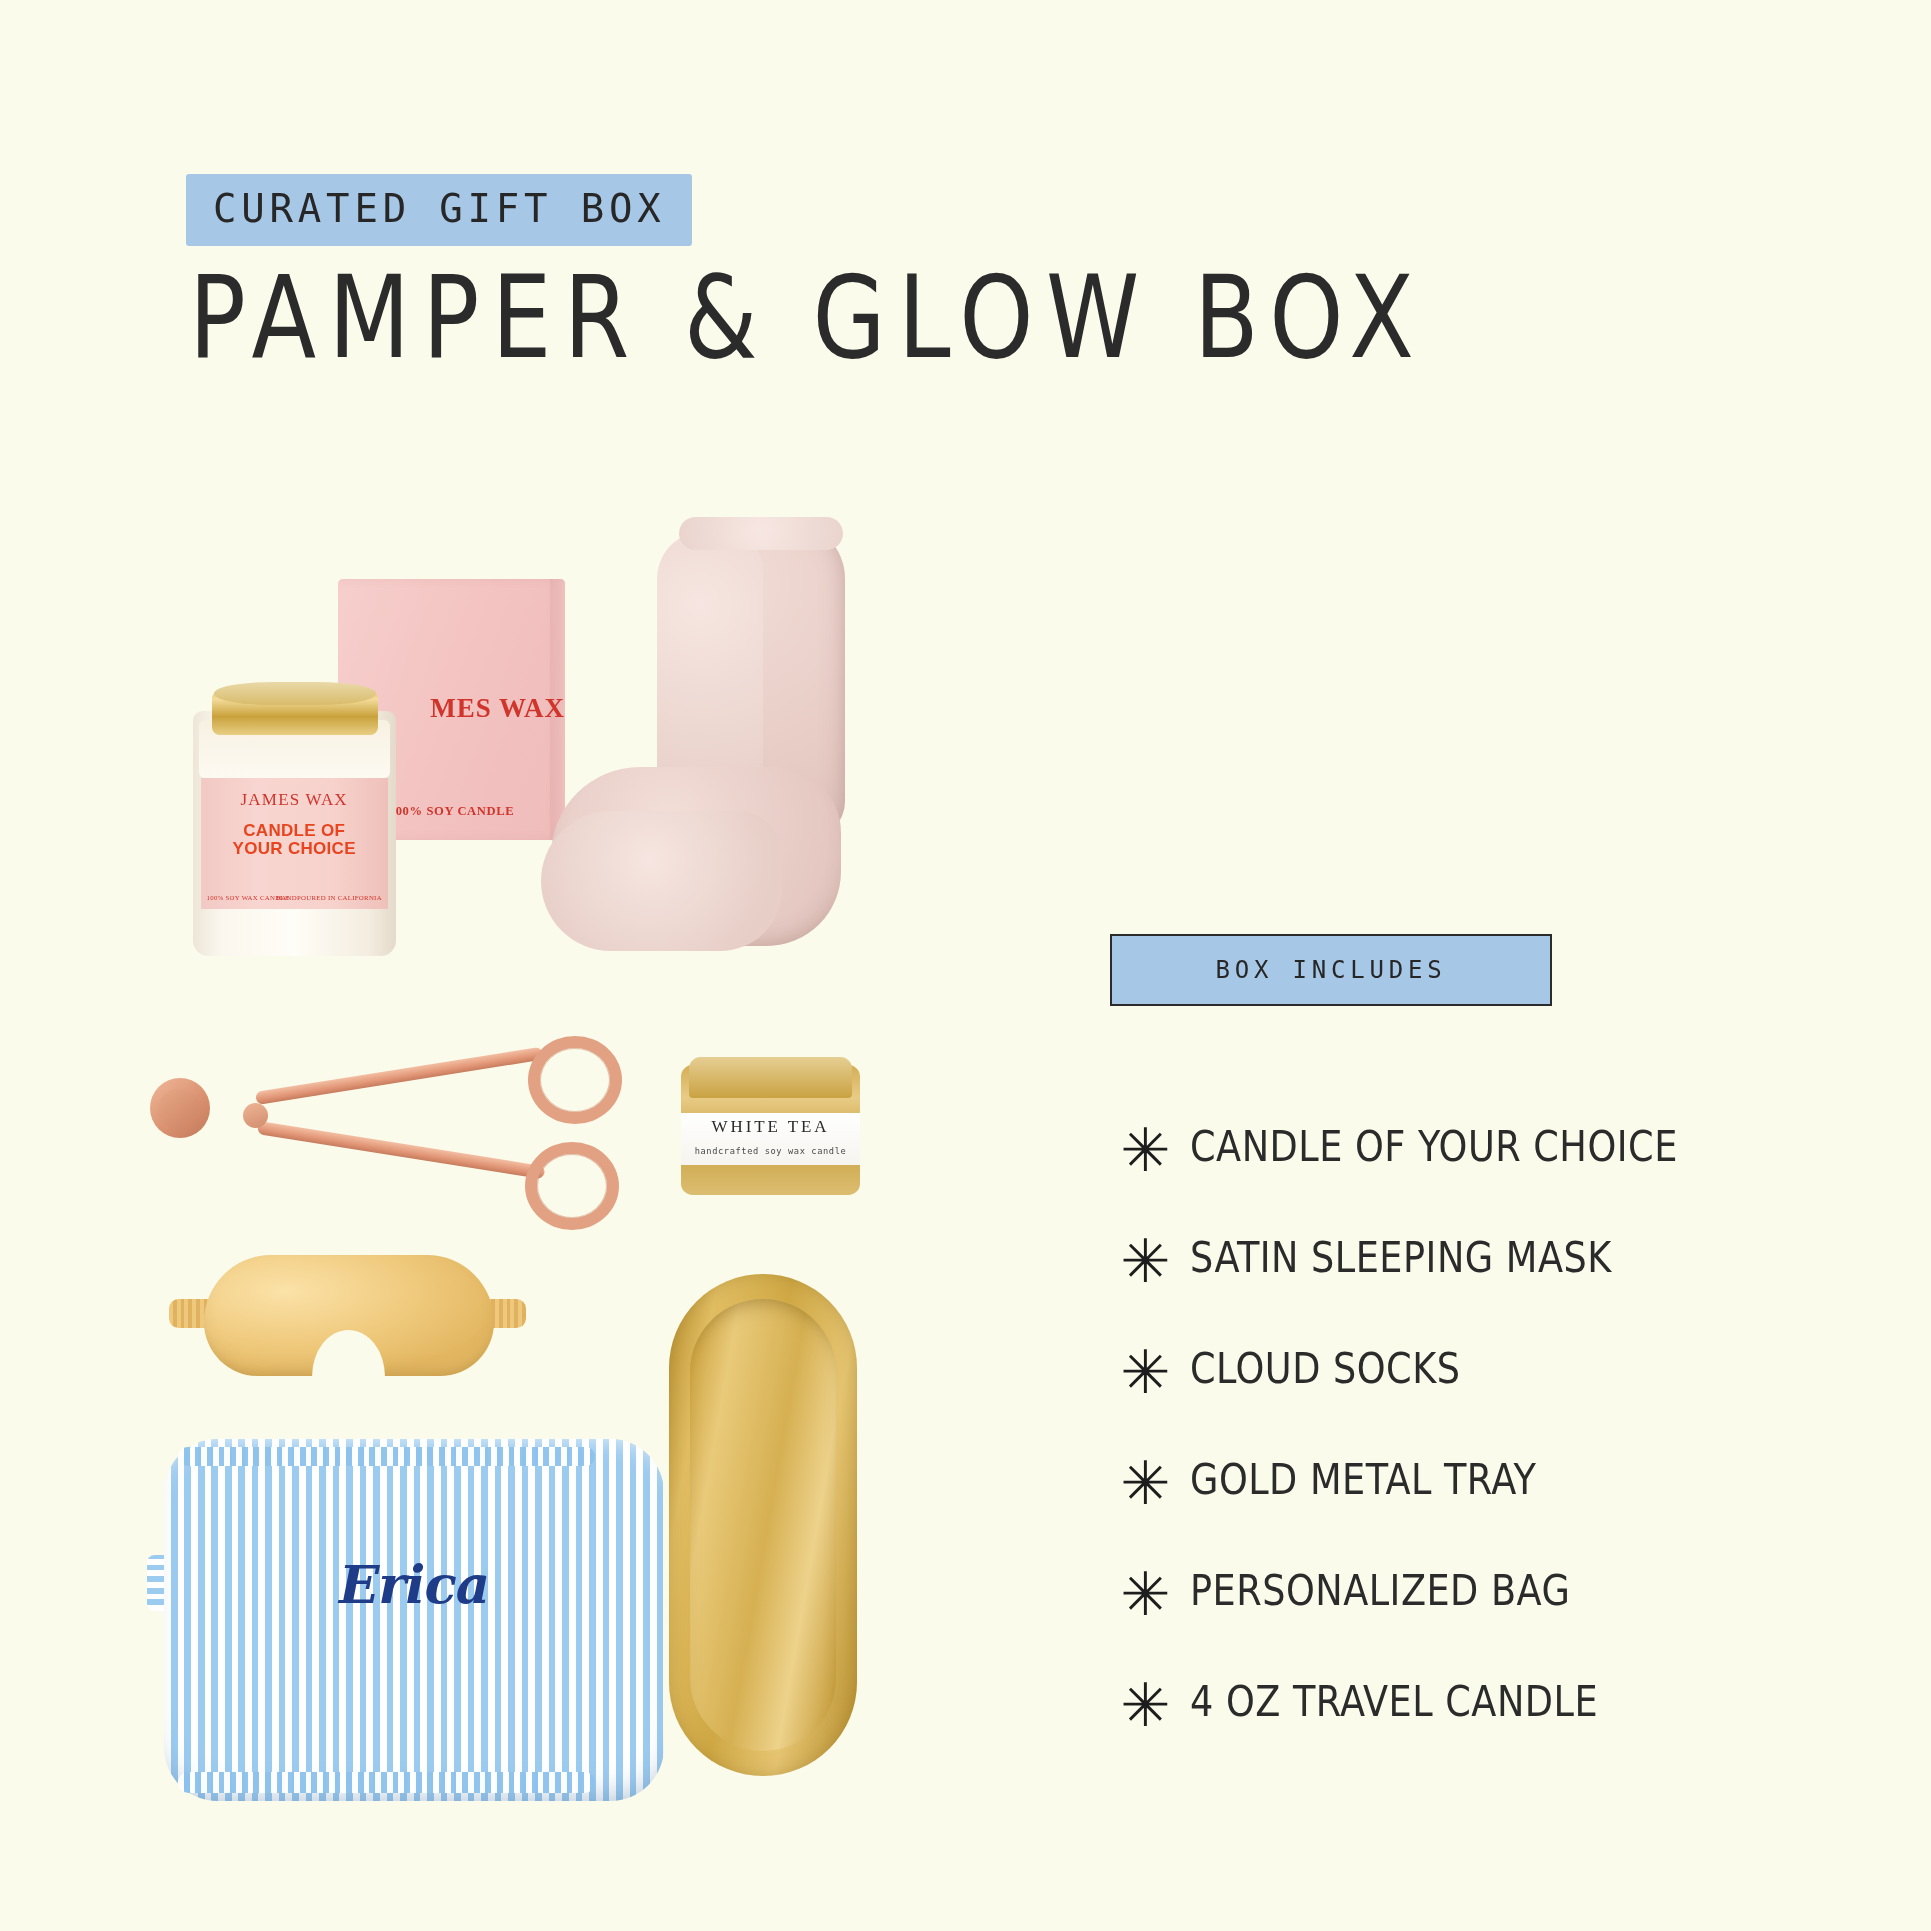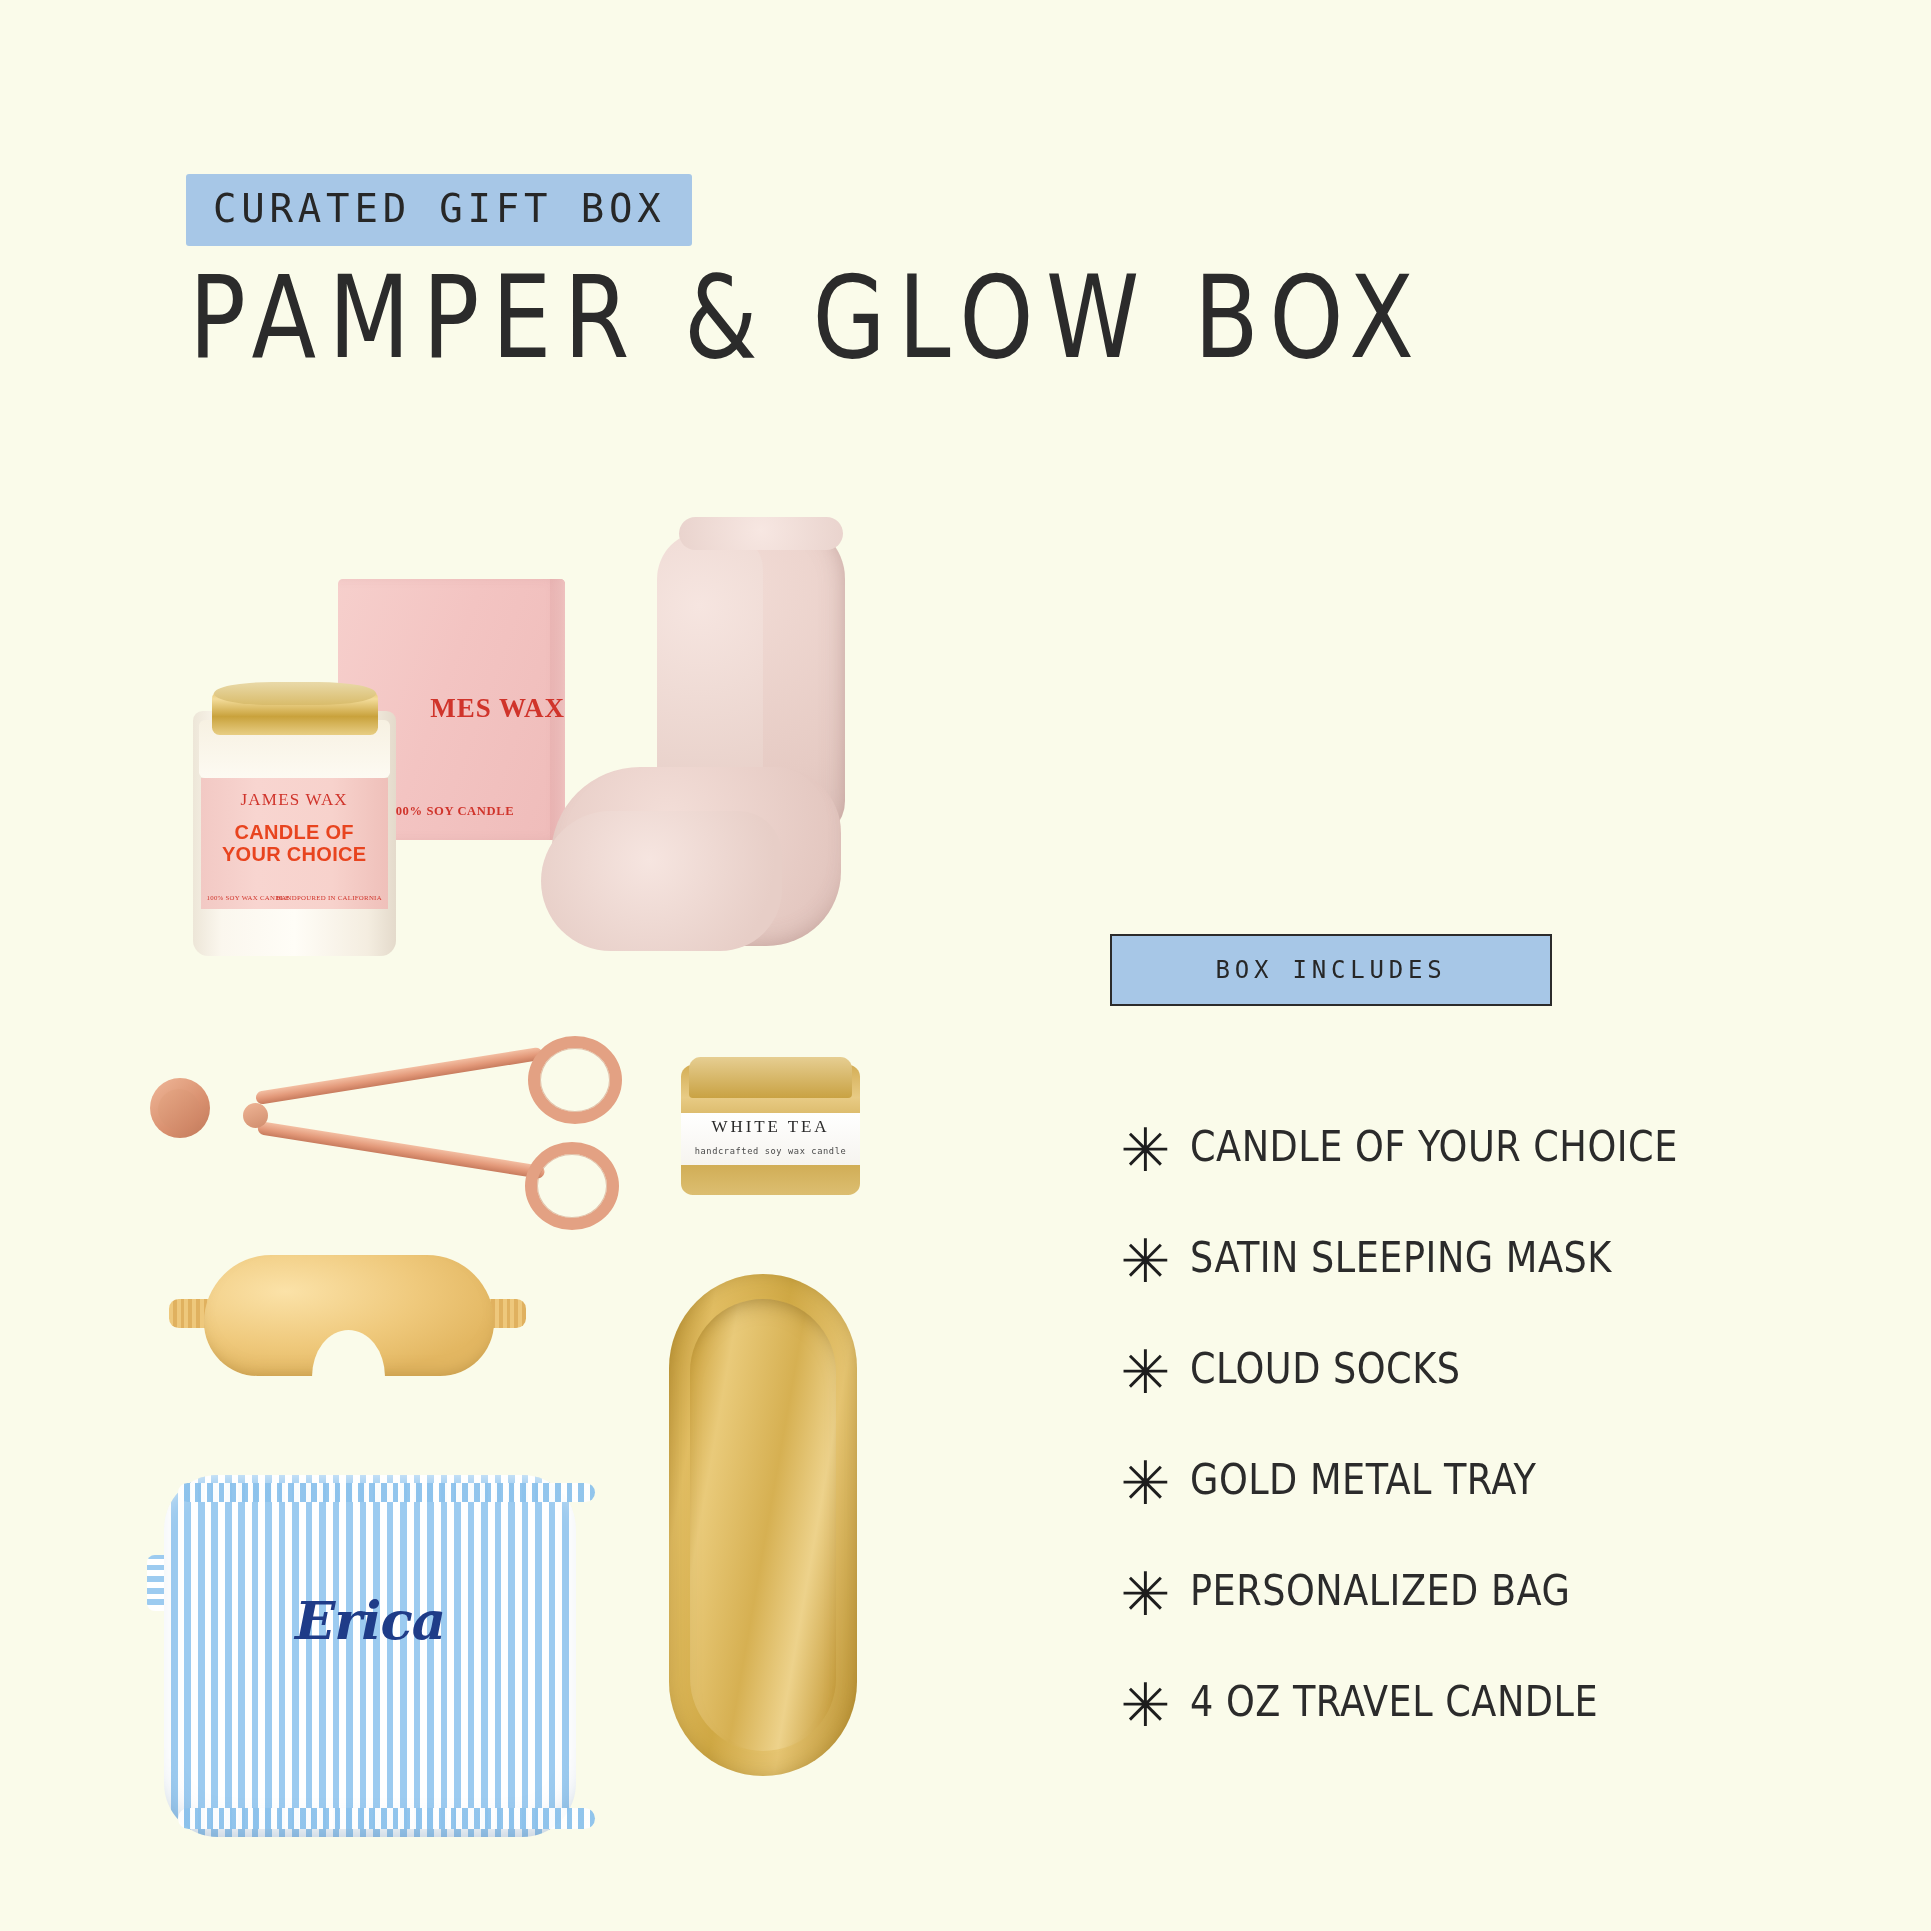--- a/index.html
+++ b/index.html
@@ -80,21 +80,21 @@
   #candle-jar .lid{position:absolute;left:19.3px;top:15.4px;width:166px;height:44px;
     background:linear-gradient(180deg,#E6C36A 0%,#F3DC9B 18%,#C9A23C 58%,#E8CE84 100%);
     border-radius:7.7px;}
   #candle-jar .lid-top{position:absolute;left:21px;top:5.8px;width:162px;height:23px;
     background:linear-gradient(180deg,#E9D9A8,#D9BC6B);border-radius:50%/70%;}
   #candle-jar .label{position:absolute;left:7.7px;top:102px;width:187px;height:131px;
     background:linear-gradient(90deg,#F2C9C4 0%,#F8D5D0 30%,#F7D2CC 70%,#EFC0BA 100%);}
   #candle-jar .lb-brand{position:absolute;left:0;right:0;top:11.6px;text-align:center;
     font-family:"Liberation Serif",serif;font-size:17px;color:#D0342B;letter-spacing:1.2px;}
   #candle-jar .lb-main{position:absolute;left:0;right:0;top:44px;text-align:center;
-    font-family:"Liberation Sans",sans-serif;font-weight:700;font-size:20px;line-height:1.08;
+    font-family:"Liberation Sans",sans-serif;font-weight:700;font-size:17px;line-height:1.08;
     color:#E8441F;letter-spacing:0.3px;}
   #candle-jar .lb-l{position:absolute;left:5.8px;bottom:7.7px;font-family:"Liberation Serif",serif;
     font-size:6.8px;color:#D0342B;letter-spacing:0.3px;}
   #candle-jar .lb-r{position:absolute;right:5.8px;bottom:7.7px;font-family:"Liberation Serif",serif;
     font-size:6.8px;color:#D0342B;letter-spacing:0.3px;}
 
   
   #socks{left:541px;top:521px;width:328px;height:541px;}
   #socks .leg{position:absolute;left:135px;top:0;width:169px;height:319px;
     background:radial-gradient(circle at 30% 20%,#F2DCD6,#E6CBC4 70%,#DCC0B9);
@@ -164,26 +164,26 @@
   #tray{left:669px;top:1274px;width:188px;height:502px;}
   #tray .outer{position:absolute;inset:0;border-radius:95px;
     background:linear-gradient(100deg,#B9902F 0%,#E2BE63 18%,#D0A945 45%,#E6C572 70%,#B88F2E 100%);
     box-shadow:inset 0 0 25px -7.7px rgba(120,90,20,.55);}
   #tray .inner{position:absolute;left:21px;top:25px;right:21px;bottom:25px;border-radius:75px;
     background:linear-gradient(100deg,#C79B33 0%,#E9CA7A 22%,#D6B052 52%,#EDD28B 74%,#C0942F 100%);
     box-shadow:inset 0 13.5px 21px -13.5px rgba(110,80,15,.6);}
 
   
   #bag{left:164px;top:1439px;width:444px;height:362px;}
-  #bag .pouch{position:absolute;left:0;top:0;width:412px;height:362px;
+  #bag .pouch{position:absolute;left:0;top:0;width:500px;height:362px;
     border-radius:54px;
     background:
       repeating-linear-gradient(90deg,#FFFFFF 0 6.8px,#9CCBF0 6.8px 13.5px);
     box-shadow:inset 0 -21px 33px -21px rgba(80,120,160,.5),
-               inset 0 15.4px 25px -17.4px rgba(255,255,255,.9);margin-top:36px;}
+               inset 0 15.4px 25px -17.4px rgba(255,255,255,.9);}
   #bag .trim-top{position:absolute;left:13.5px;top:7.7px;width:417px;height:19.3px;border-radius:19.3px;
     background:repeating-linear-gradient(90deg,#FFFFFF 0 5.8px,#8CC2EC 5.8px 11.6px);opacity:.95;}
   #bag .trim-bot{position:absolute;left:13.5px;bottom:7.7px;width:417px;height:21px;border-radius:19.3px;
     background:repeating-linear-gradient(90deg,#FFFFFF 0 5.8px,#8CC2EC 5.8px 11.6px);opacity:.95;}
   #bag .tab{position:absolute;left:-17.4px;top:116px;width:33px;height:56px;border-radius:7.7px;
     background:repeating-linear-gradient(0deg,#FFFFFF 0 5.8px,#9CCBF0 5.8px 11.6px);}
   #bag .name{position:absolute;left:0;right:0;top:114px;text-align:center;
     font-family:"DejaVu Serif",serif;font-style:italic;font-weight:700;
     font-size:53px;color:#1F3C88;letter-spacing:-1px;}
 </style>

